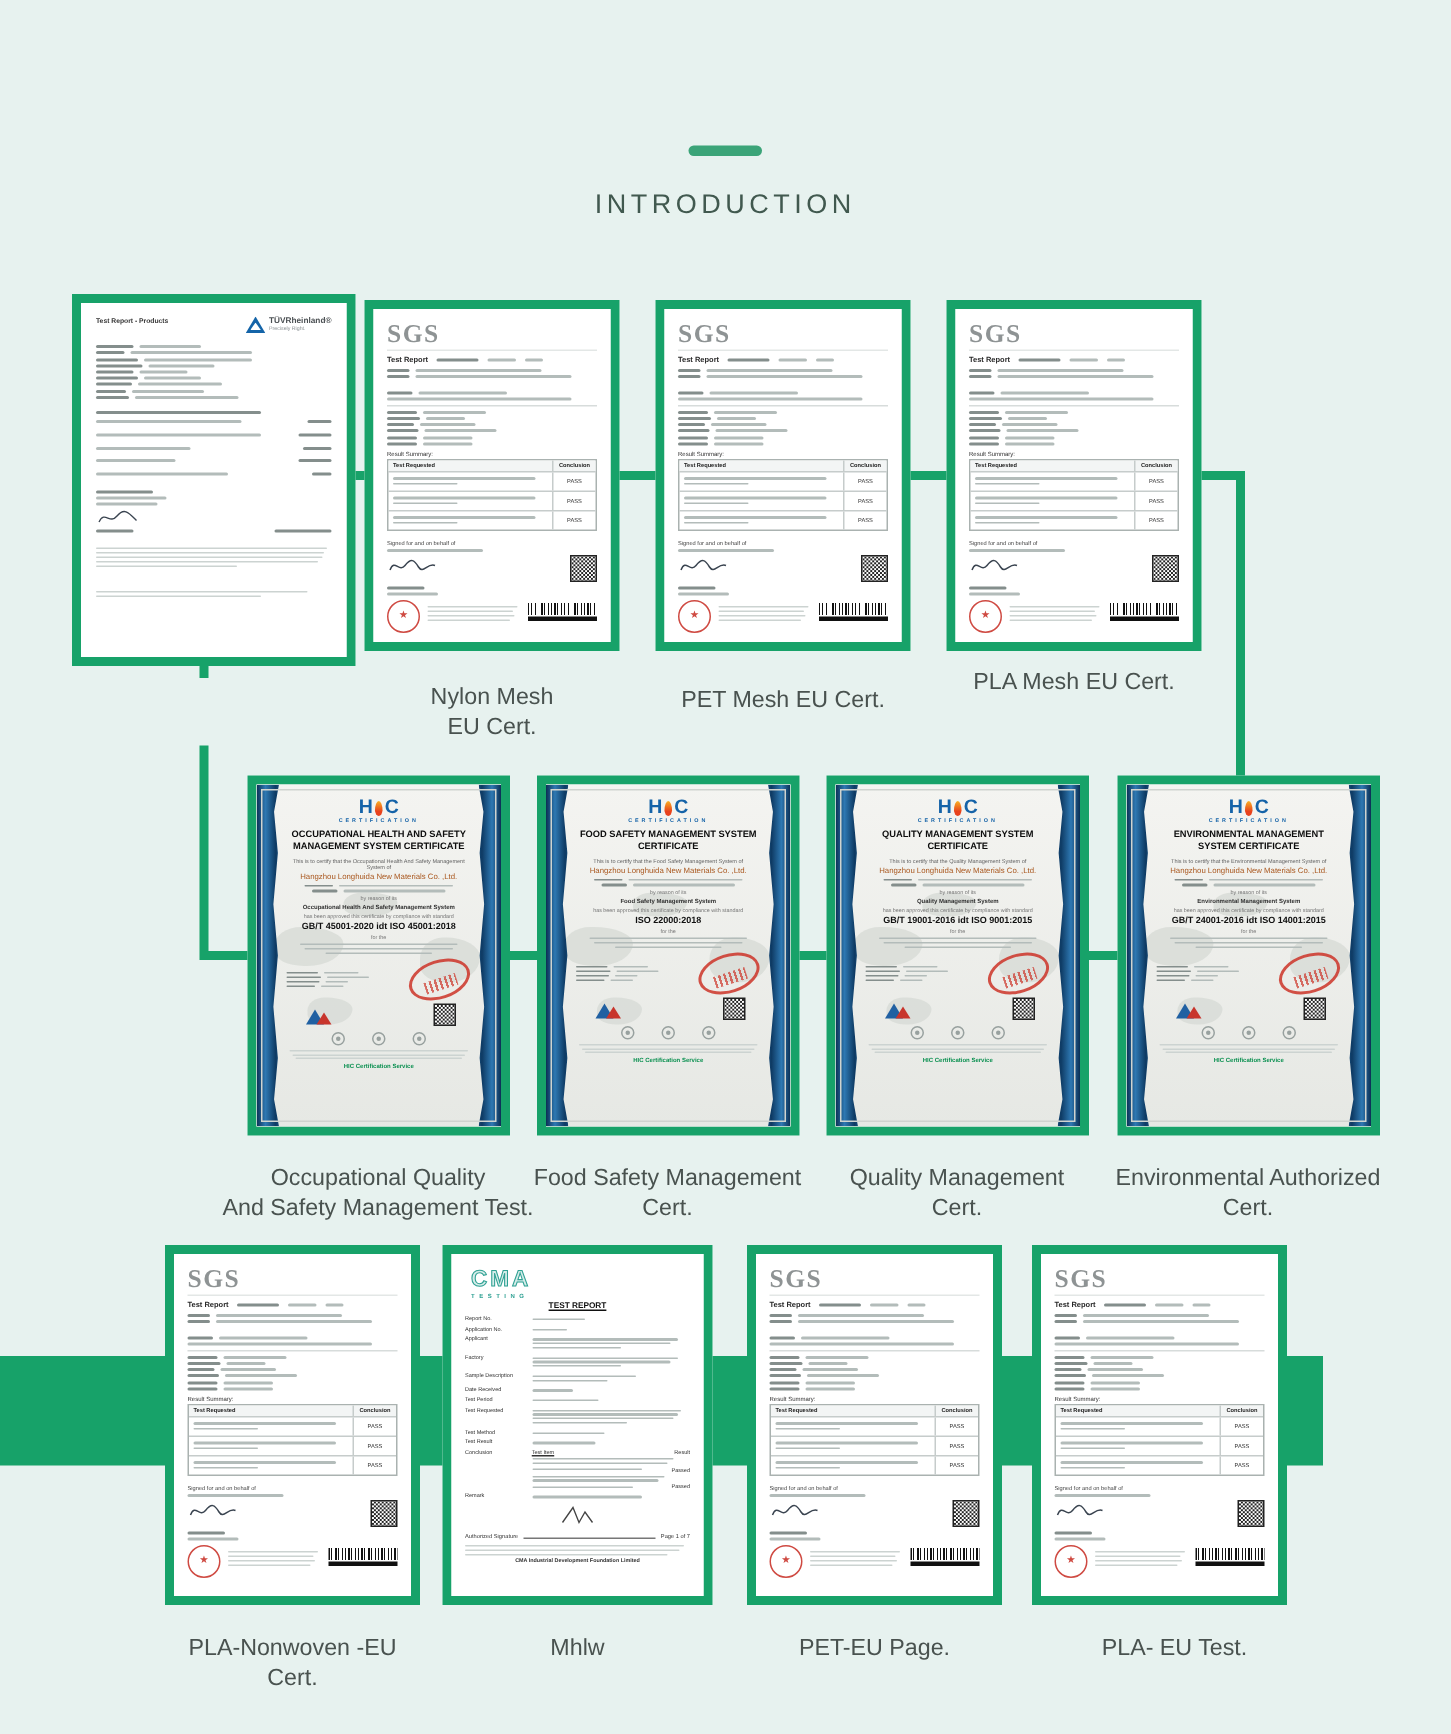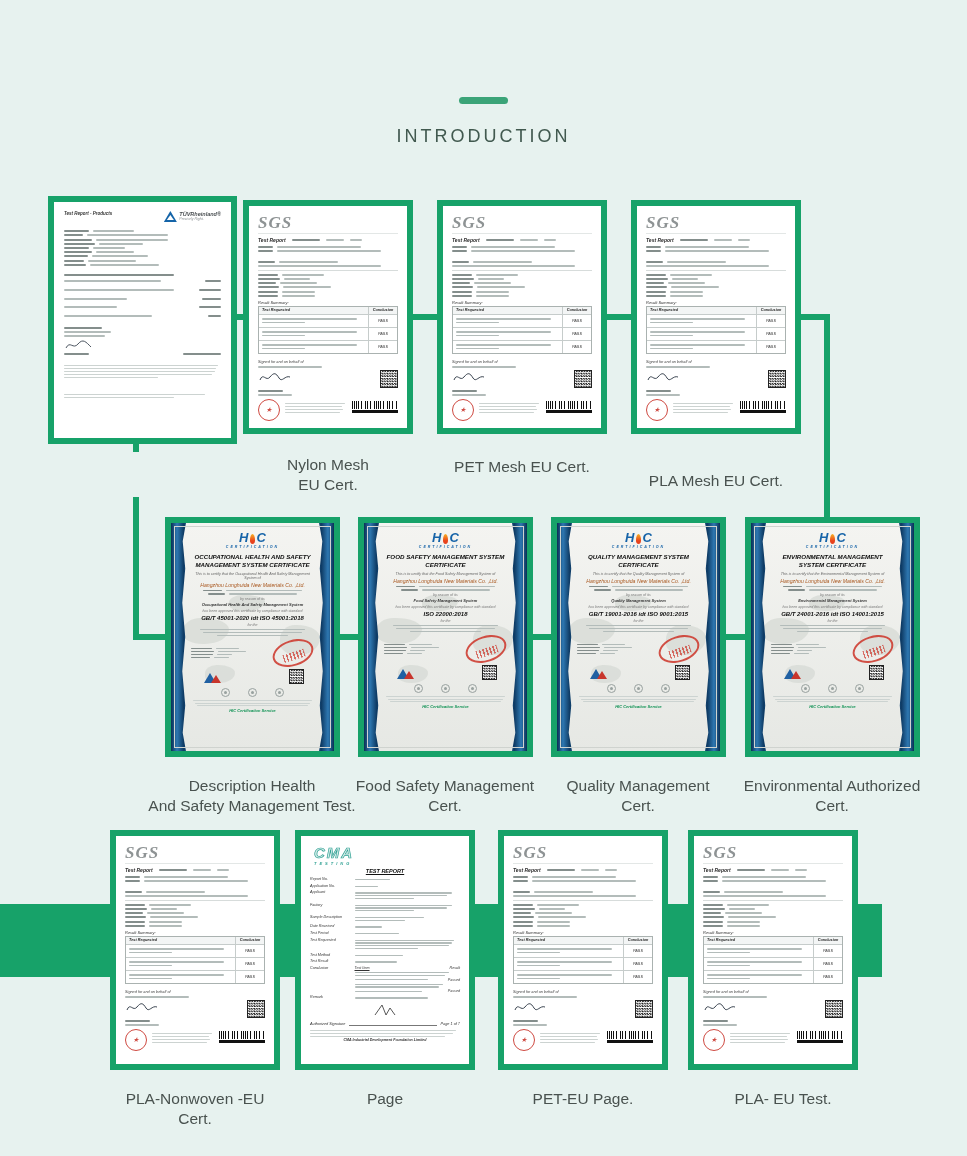--- a/index.html
+++ b/index.html
@@ -13,21 +13,21 @@
     font-size:37px;font-weight:700;color:var(--ink);letter-spacing:0.5px;}
   .accent-bar{position:absolute;top:97px;left:459px;width:49px;height:7px;border-radius:3.5px;background:#3ba478;}
   .page-subtitle{position:absolute;top:126px;left:0;right:0;text-align:center;
     font-size:18px;color:#41594f;letter-spacing:3px;}
 
   
   .conn{position:absolute;background:var(--green);z-index:1;}
 
   
   .cert{position:absolute;z-index:2;background:#fff;border:6px solid var(--green);box-sizing:border-box;}
-  .doc{position:relative;width:100%;height:100%;background:#fff;overflow:hidden;box-sizing:border-box;font-style:italic;}
+  .doc{position:relative;width:100%;height:100%;background:#fff;overflow:hidden;box-sizing:border-box;}
   .doc.sgs{padding:8px 9px;}
   .doc.tuv{padding:9px 10px;}
   .doc.cma{padding:8px 9px;}
 
   
   .caption{position:absolute;z-index:3;text-align:center;font-size:15.5px;color:var(--cap);line-height:1.3;}
 
   
   .bar{height:2px;background:#b3bcba;border-radius:1px;flex:none;margin:2px 0;}
   .bar.dark{background:#848e8c;}
@@ -1373,45 +1373,45 @@
         </div>
       </div>
     </div>
     <div class="caption" style="left:243px;top:455px;width:170px">
       <div class="cap-line">Nylon Mesh</div>
       <div class="cap-line">EU Cert.</div>
     </div>
     <div class="caption" style="left:427px;top:457px;width:190px">
       <div class="cap-line">PET Mesh EU Cert.</div>
     </div>
-    <div class="caption" style="left:621px;top:471px;width:190px">
+    <div class="caption" style="left:621px;top:445px;width:190px">
       <div class="cap-line">PLA Mesh EU Cert.</div>
     </div>
     <div class="caption" style="left:142px;top:776px;width:220px">
-      <div class="cap-line">Description Health</div>
+      <div class="cap-line">Occupational Quality</div>
       <div class="cap-line">And Safety Management Test.</div>
     </div>
     <div class="caption" style="left:335px;top:776px;width:220px">
       <div class="cap-line">Food Safety Management</div>
       <div class="cap-line">Cert.</div>
     </div>
     <div class="caption" style="left:528px;top:776px;width:220px">
       <div class="cap-line">Quality Management</div>
       <div class="cap-line">Cert.</div>
     </div>
     <div class="caption" style="left:712px;top:776px;width:240px">
       <div class="cap-line">Environmental Authorized</div>
       <div class="cap-line">Cert.</div>
     </div>
     <div class="caption" style="left:95px;top:1089px;width:200px">
       <div class="cap-line">PLA-Nonwoven -EU</div>
       <div class="cap-line">Cert.</div>
     </div>
     <div class="caption" style="left:285px;top:1089px;width:200px">
-      <div class="cap-line">Page</div>
+      <div class="cap-line">Mhlw</div>
     </div>
     <div class="caption" style="left:483px;top:1089px;width:200px">
       <div class="cap-line">PET-EU Page.</div>
     </div>
     <div class="caption" style="left:683px;top:1089px;width:200px">
       <div class="cap-line">PLA- EU Test.</div>
     </div>
   </div>
 
 </body></html>

